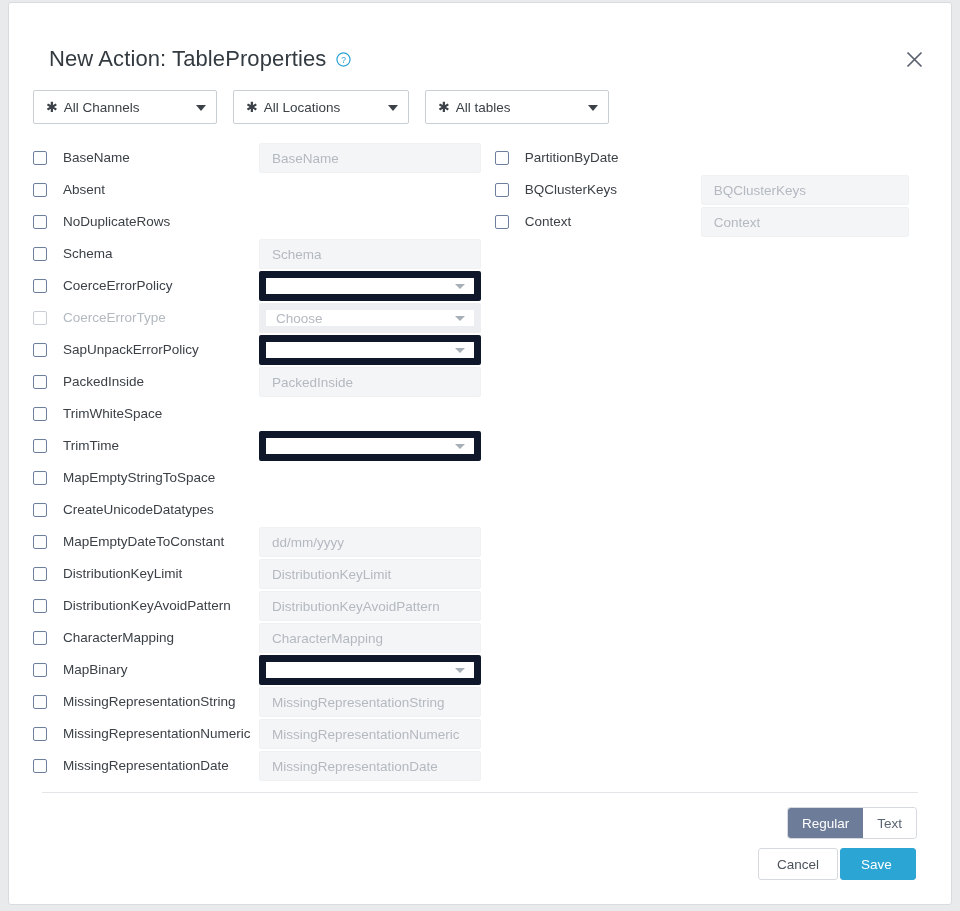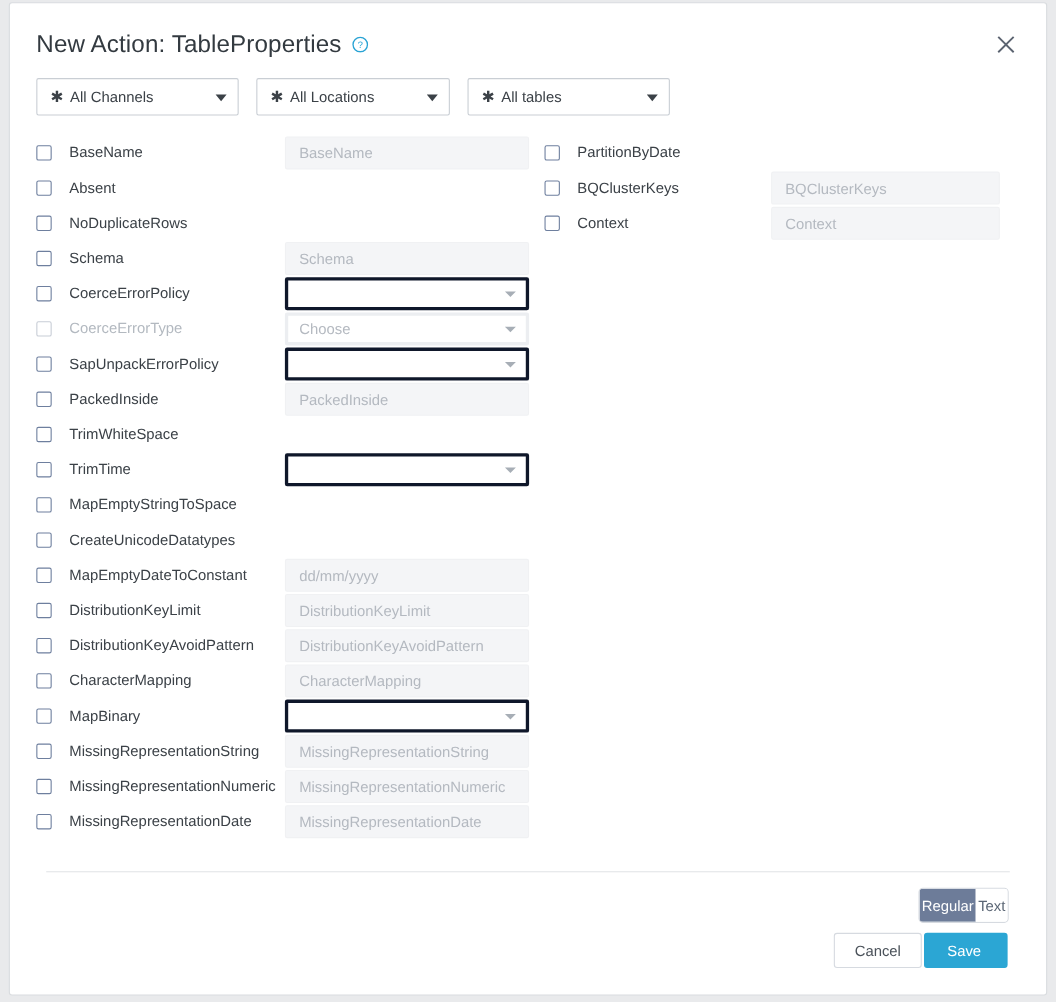--- a/index.html
+++ b/index.html
@@ -25,21 +25,22 @@
     background: #ffffff;
     border: 1px solid #d9dcdf;
     border-radius: 3px;
     box-sizing: border-box;
     overflow: hidden;
   }
 
   
   .dlg-header {
     position: relative;
-    padding: 20px 24px 0 24px;
+    padding: 20px 24px 0 40px;
+    margin-top: 19px;
   }
   .title-row {
     display: flex;
     align-items: center;
     height: 34px;
   }
   .dlg-title {
     font-size: 22px;
     color: #333a40;
     font-weight: 400;
@@ -180,21 +181,21 @@
     color: #b4b9c0;
     cursor: text;
     overflow: hidden;
     white-space: nowrap;
   }
 
   .selfield {
     position: relative;
     height: 30px;
     background: #ffffff;
-    border: 3px solid #0f172a;
+    border: 7px solid #0f172a;
     border-radius: 2px;
     box-sizing: border-box;
     display: flex;
     align-items: center;
     padding: 0 26px 0 10px;
     font-size: 13.5px;
     color: #3b4147;
     cursor: pointer;
     white-space: nowrap;
   }
@@ -228,21 +229,21 @@
     position: absolute;
     right: 35px;
     bottom: 66px;
     display: flex;
     border-radius: 3px;
     overflow: hidden;
     box-shadow: 0 0 0 1px #d6dae0;
   }
   .tg-btn {
     height: 30px;
-    padding: 0 2px;
+    padding: 0 14px;
     display: flex;
     align-items: center;
     justify-content: center;
     font-size: 13.5px;
     background: #ffffff;
     color: #5b6675;
     cursor: pointer;
     box-sizing: border-box;
   }
   .tg-btn.active {

